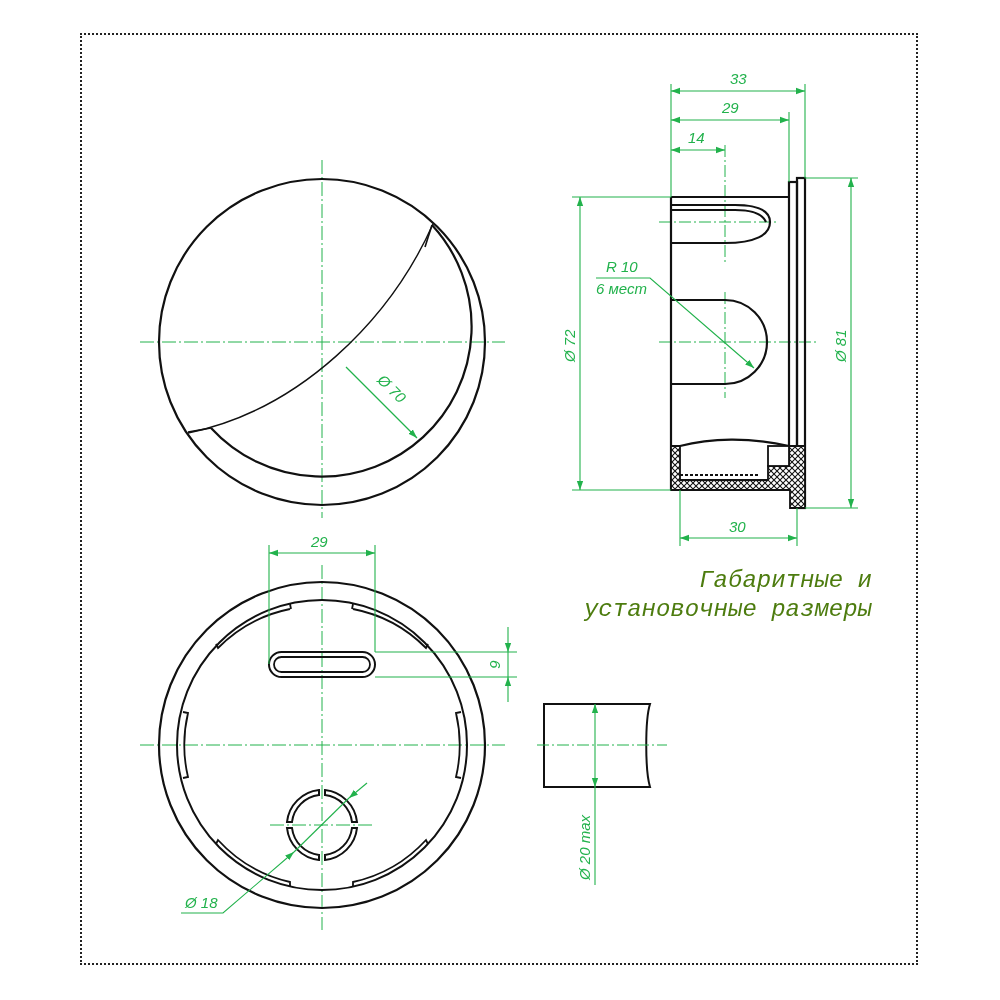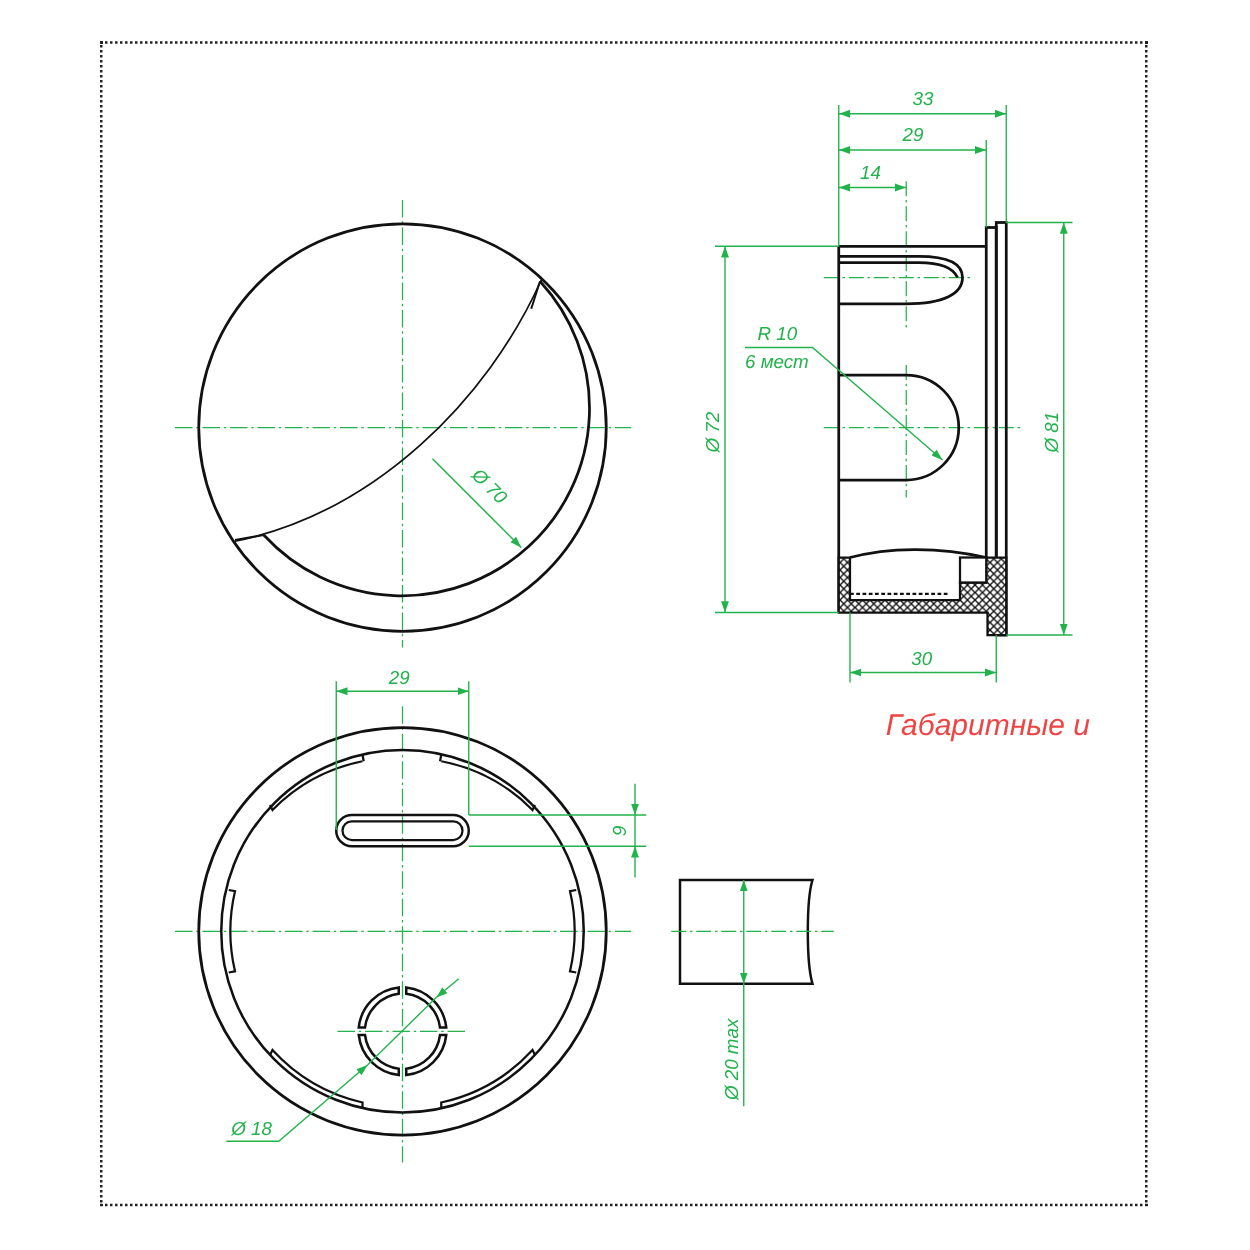--- a/index.html
+++ b/index.html
@@ -1,20 +1,20 @@
 <!DOCTYPE html>
 <html><head>
 <meta charset="utf-8">
 <style>
   html, body { margin: 0; padding: 0; background: #ffffff; }
   body { width: 1000px; height: 1000px; position: relative; overflow: hidden; font-family: "Liberation Sans", sans-serif; }
   #canvas { position: absolute; left: 0; top: 0; width: 1000px; height: 1000px; }
   .frame { position: absolute; left: 80px; top: 33px; width: 838px; height: 932px; border: 2px dotted #222; box-sizing: border-box; }
   svg text.dim { font-family: "Liberation Sans", sans-serif; font-style: italic; font-size: 15px; fill: #22b24c; }
-  .title { position: absolute; right: 128px; top: 566px; text-align: right; font-family: Liberation Sans, sans-serif; font-style: italic; font-size: 24px; line-height: 29px; color: #ef4444; }
+  .title { position: absolute; right: 128px; top: 566px; text-align: right; font-family: Liberation Mono, monospace; font-style: italic; font-size: 24px; line-height: 29px; color: #4d7c0f; }
   .title div { white-space: nowrap; }
 </style>
 </head>
 <body>
 
 <div id="canvas">
   <div class="frame"></div>
 
   <svg width="1000" height="1000" viewBox="0 0 1000 1000" style="position:absolute;left:0;top:0">
     <defs>
@@ -149,14 +149,15 @@
       <path d="M544,704 L650,704 C645,720 645,770 650,787 L544,787 Z" fill="none" stroke="#111" stroke-width="2"></path>
       <line x1="537" y1="745" x2="667" y2="745" stroke="#22b24c" stroke-width="1" stroke-dasharray="12,3,2,3"></line>
       <line x1="595" y1="704" x2="595" y2="787" stroke="#22b24c" stroke-width="1.1" marker-start="url(#arr)" marker-end="url(#arr)"></line>
       <line x1="595" y1="787" x2="595" y2="885" stroke="#22b24c" stroke-width="1.1"></line>
       <text class="dim" x="0" y="0" transform="translate(590 880) rotate(-90)">Ø 20 max</text>
     </g>
   </svg>
 
   <div class="title">
     <div>Габаритные и</div>
+    <div>установочные размеры</div>
   </div>
 </div>
 
 </body></html>

